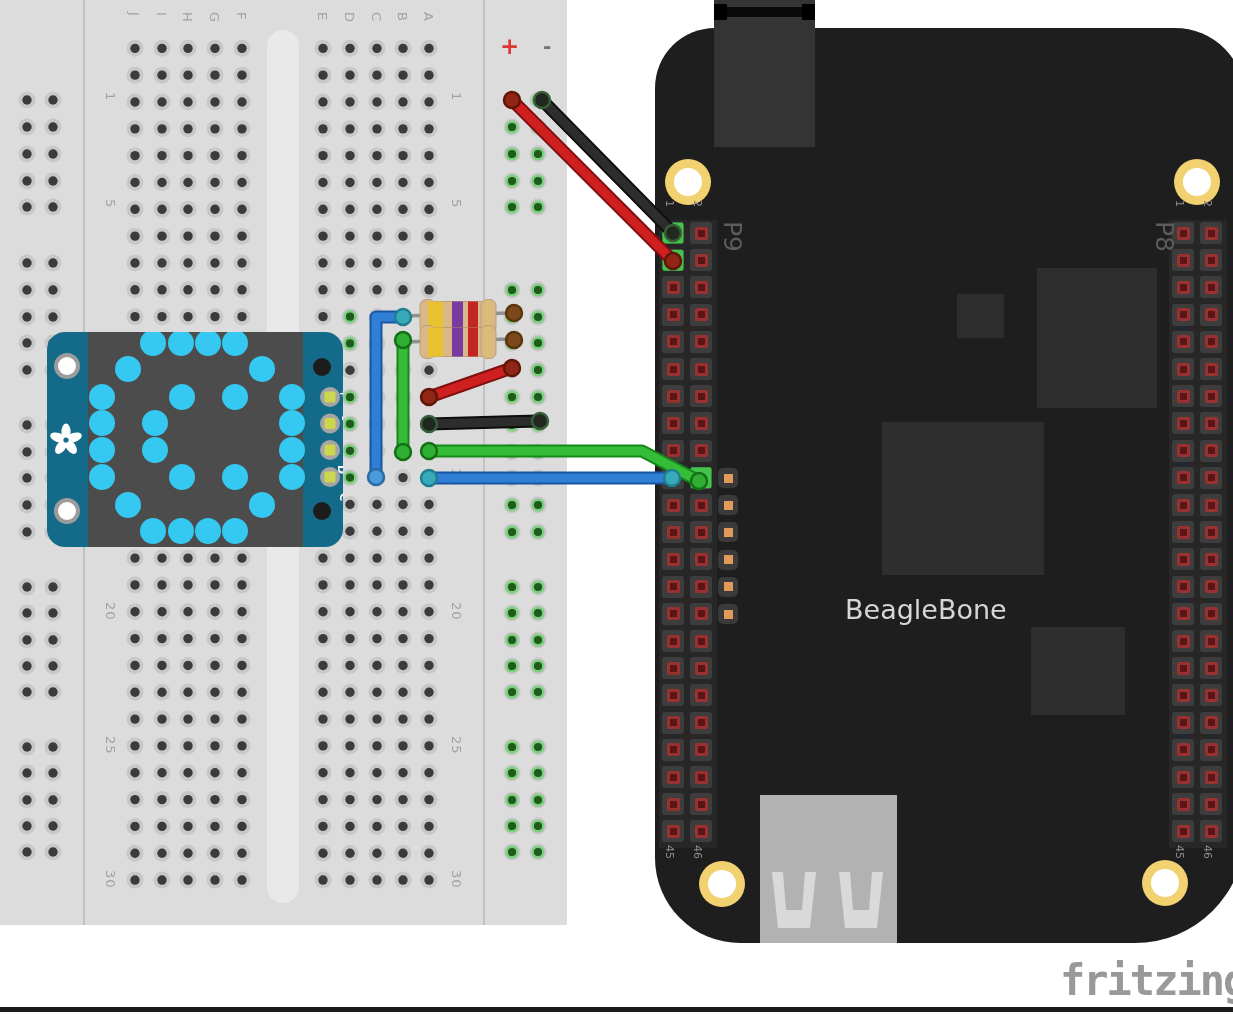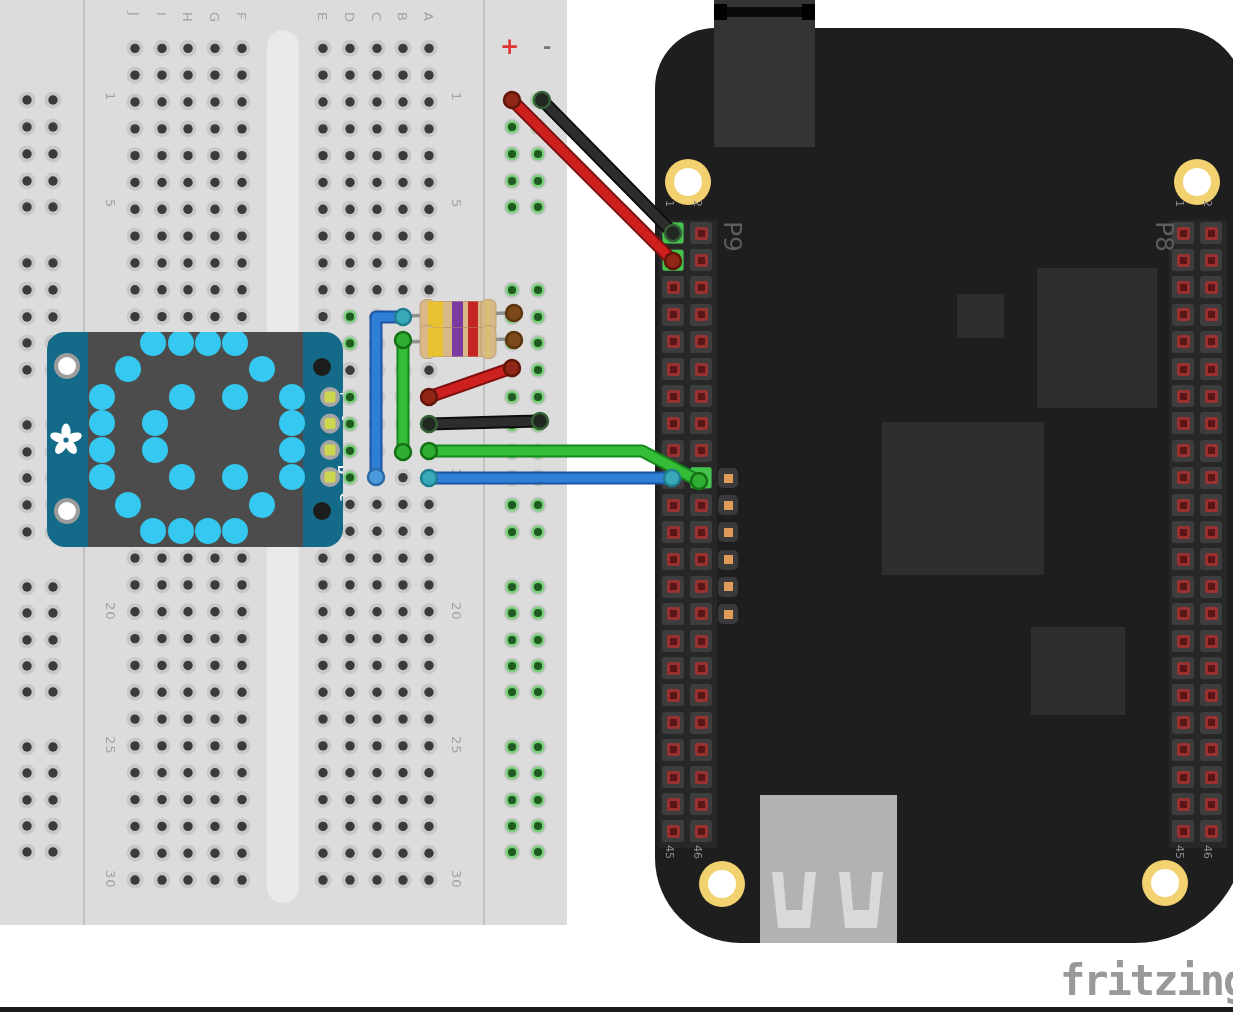--- a/index.html
+++ b/index.html
@@ -1550,20 +1550,21 @@
         <div class="hdr-name" style="left: 495px; top: 221px;">P8</div>
         <div class="hdr-num" style="left: 8px; top: 200px;">1</div>
         <div class="hdr-num" style="left: 36px; top: 200px;">2</div>
         <div class="hdr-num" style="left: 8px; top: 845px;">45</div>
         <div class="hdr-num" style="left: 36px; top: 845px;">46</div>
         <div class="hdr-num" style="left: 518px; top: 200px;">1</div>
         <div class="hdr-num" style="left: 546px; top: 200px;">2</div>
         <div class="hdr-num" style="left: 518px; top: 845px;">45</div>
         <div class="hdr-num" style="left: 546px; top: 845px;">46</div>
       </div>
+    <div id="bbone-title">BeagleBone</div>
     <div id="usb">
       <svg width="137" height="148">
         <path d="M12 77 L23 77 L26 115 L42 115 L45 77 L56 77 L50 133 L18 133 Z" fill="#d9d9d9"></path>
         <path d="M79 77 L90 77 L93 115 L109 115 L112 77 L123 77 L117 133 L85 133 Z" fill="#d9d9d9"></path>
       </svg>
     </div>
   </div>
 
   <svg id="wire-layer" width="1233" height="1014">
       <rect x="662.5" y="222.5" width="21" height="21" rx="2" fill="#43c34b"></rect>

